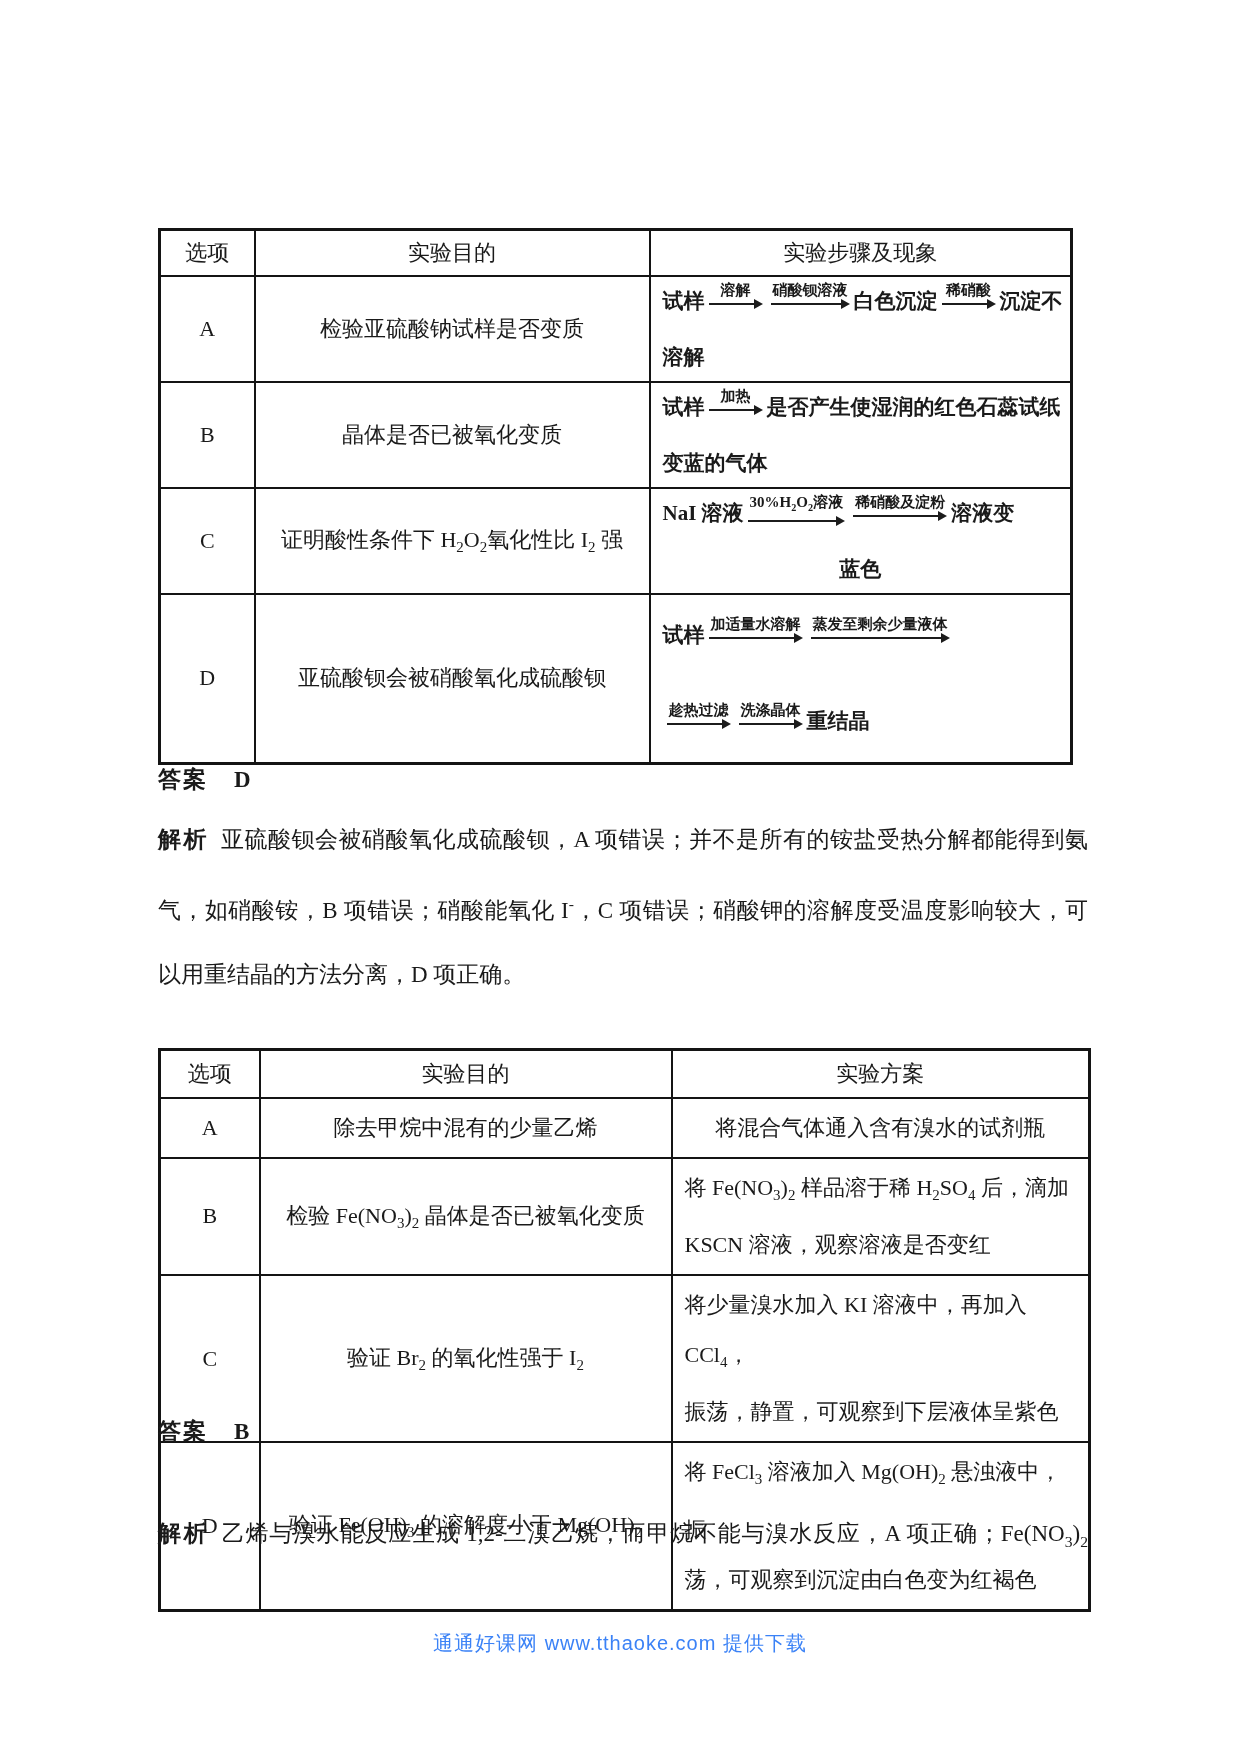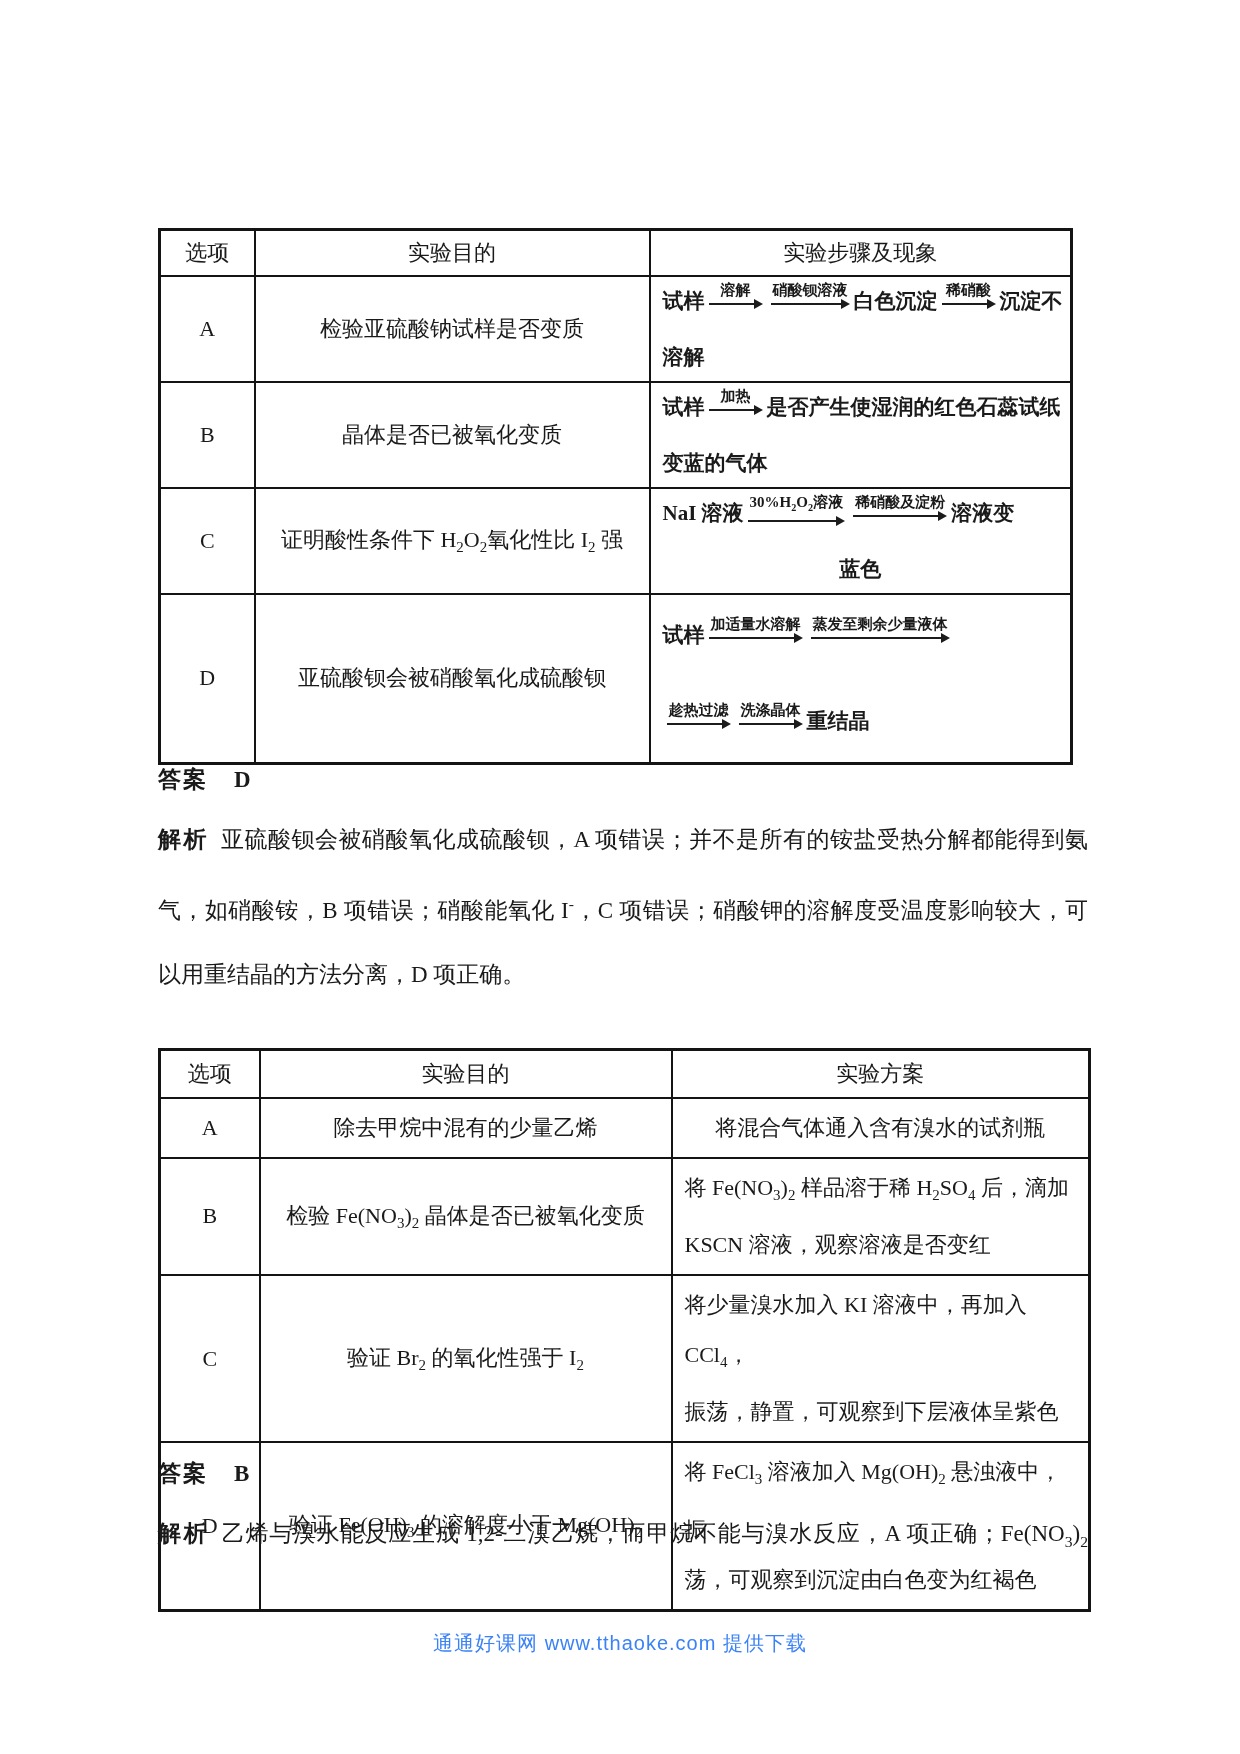--- a/index.html
+++ b/index.html
@@ -211,21 +211,21 @@
           <td class="opt">D</td>
           <td class="purpose">验证 Fe(OH)<sub>3</sub> 的溶解度小于 Mg(OH)<sub>2</sub></td>
           <td class="plancell">
             <div class="pline">将 FeCl<sub>3</sub> 溶液加入 Mg(OH)<sub>2</sub> 悬浊液中，振</div>
             <div class="pline">荡，可观察到沉淀由白色变为红褐色</div>
           </td>
         </tr>
       </tbody>
   </table>
 
-  <div class="block ansline" style="top:1458px;">
+  <div class="block ansline" style="top:1416px;">
     <span class="anslabel">答案</span><span class="ansvalue">B</span>
   </div>
 
   <div class="block para" style="top:1502px;">
     <div class="line fill"><span class="plabel">解析</span><span>乙烯与溴水能反应生成 1,2-二溴乙烷，而甲烷不能与溴水反应，A 项正确；Fe(NO<sub>3</sub>)<sub>2</sub></span></div>
   </div>
 
   <div class="footer">通通好课网  www.tthaoke.com  提供下载</div>
 
 </div>

